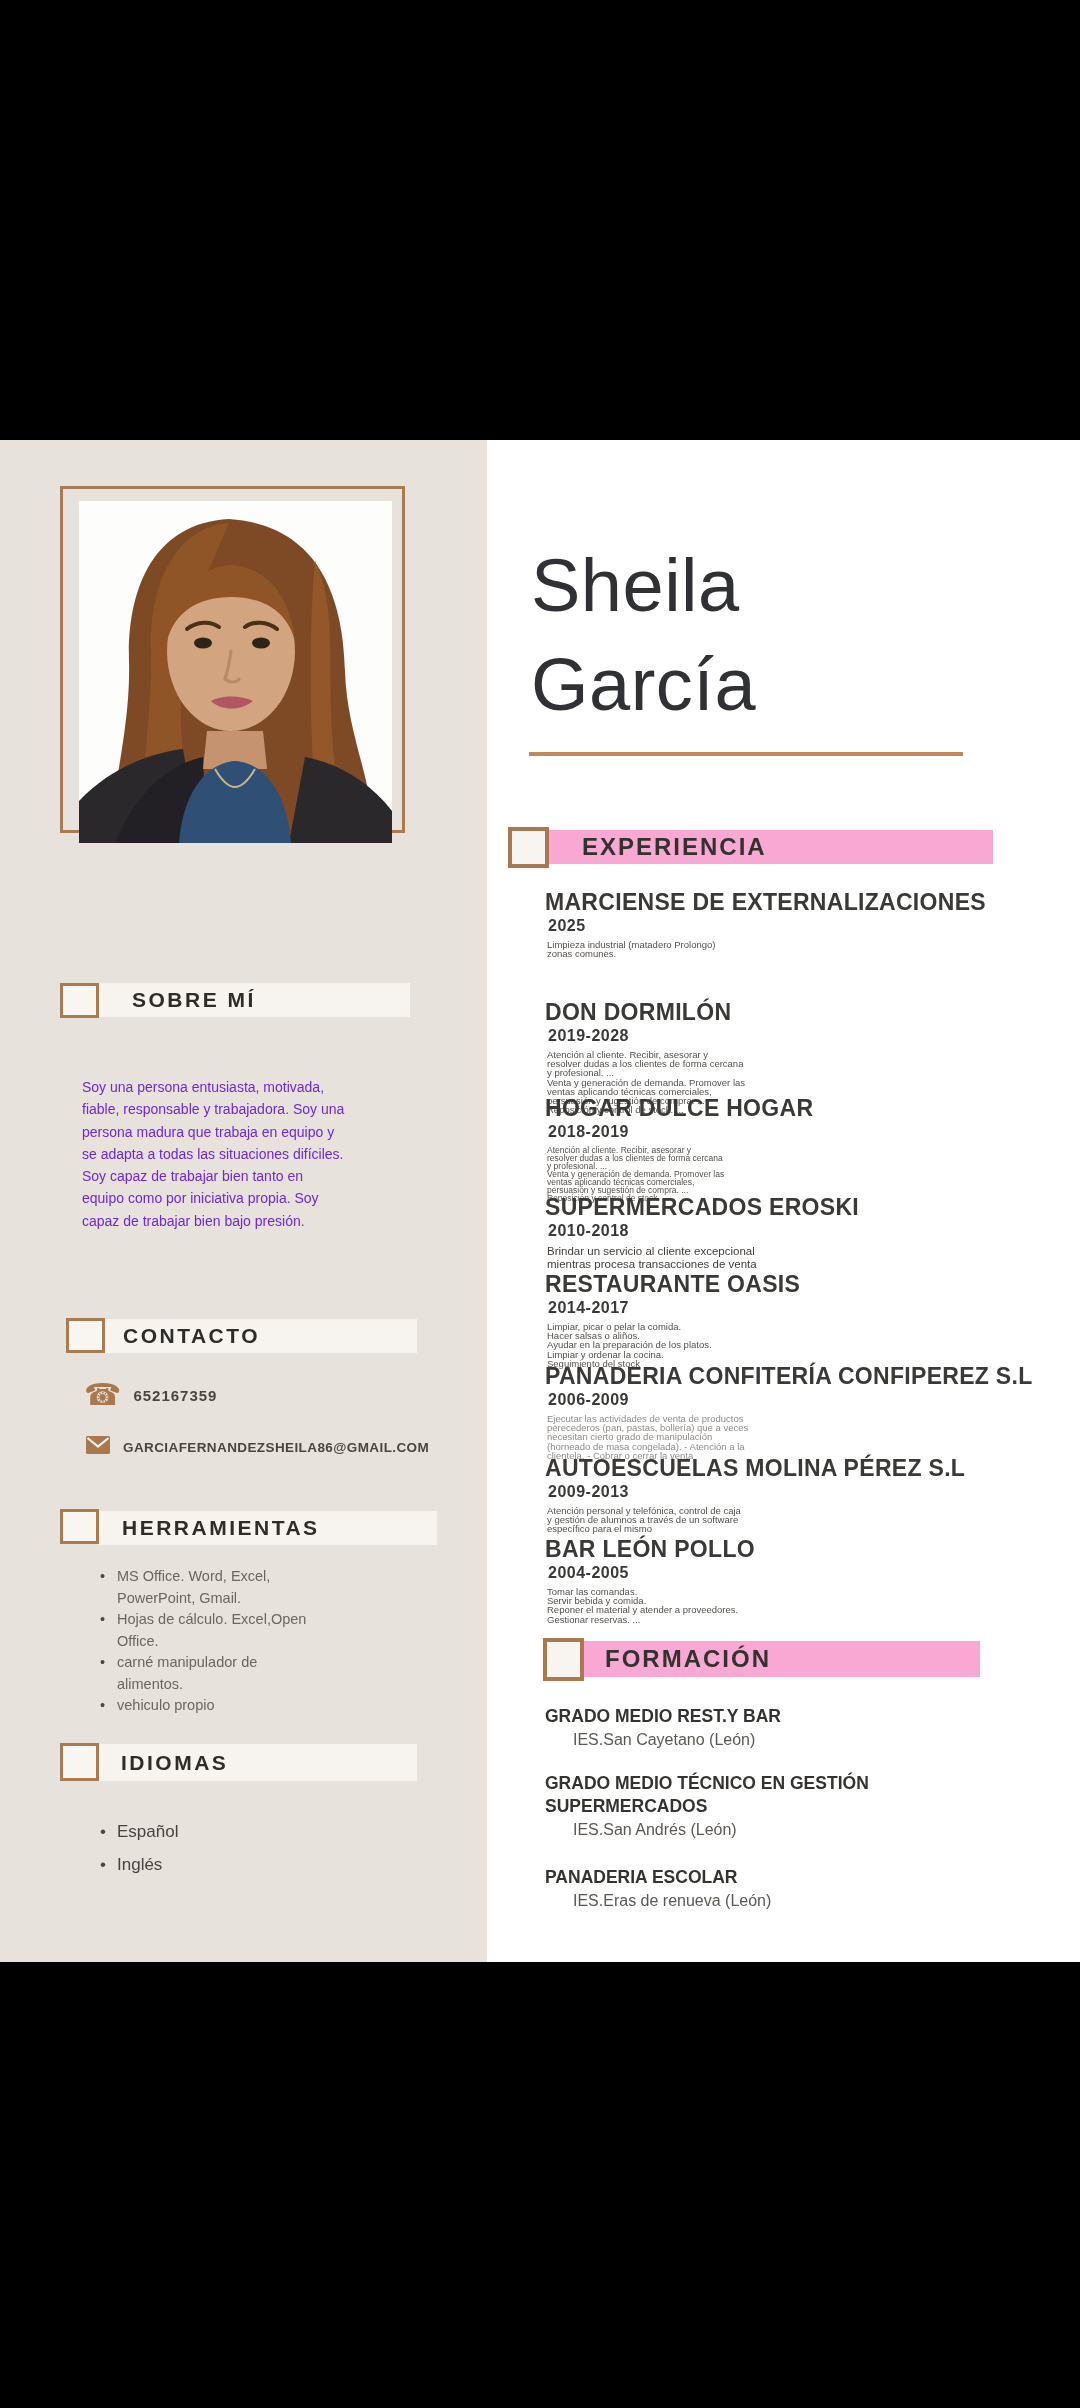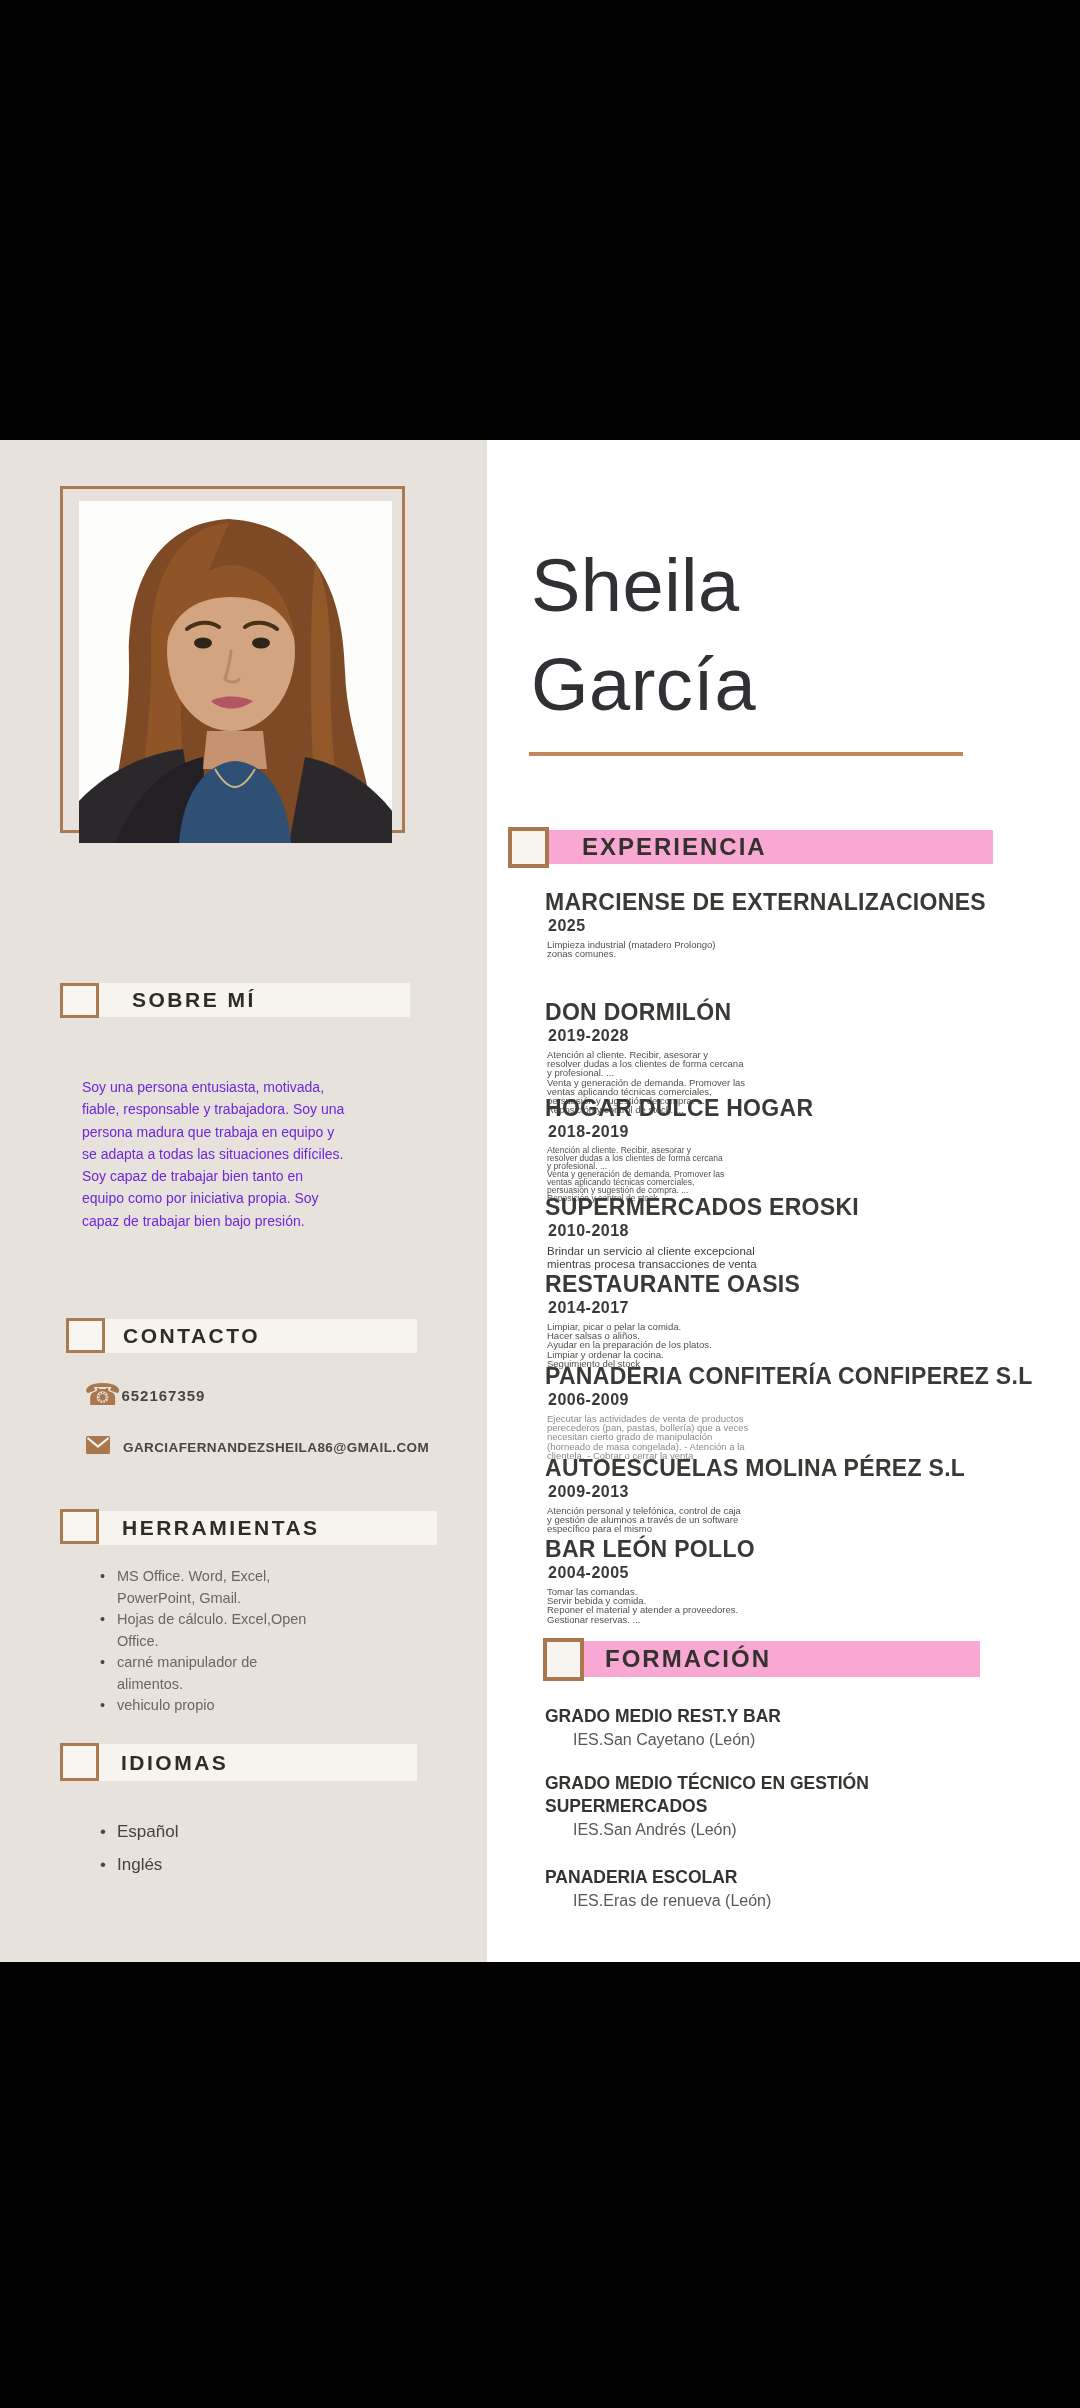--- a/index.html
+++ b/index.html
@@ -113,21 +113,21 @@
 equipo como por iniciativa propia. Soy
 capaz de trabajar bien bajo presión.</div>
 
       <div class="side-band" style="left:105px;top:879px;width:312px;">
         <span class="hdr" style="padding-left:18px;">CONTACTO</span>
       </div>
       <div class="marker-box" style="left:66px;top:878px;"></div>
 
       <div class="contact-row" style="left:84px;top:942px;">
         <span class="phone-glyph">☎</span>
-        <span class="contact-text" style="margin-left:0;">652167359</span>
+        <span class="contact-text" style="margin-left:12px;">652167359</span>
       </div>
       <div class="contact-row" style="left:86px;top:996px;">
         <span class="env-icon">
           <svg width="24" height="18" viewBox="0 0 24 18">
             <rect x="0" y="0" width="24" height="18" rx="1.5" fill="#a9784e"></rect>
             <path d="M1.5 2 L12 10.5 L22.5 2" stroke="#f7f4f0" stroke-width="2.2" fill="none"></path>
           </svg>
         </span>
         <span class="email-text" style="margin-left:13px;">GARCIAFERNANDEZSHEILA86@GMAIL.COM</span>
       </div>

